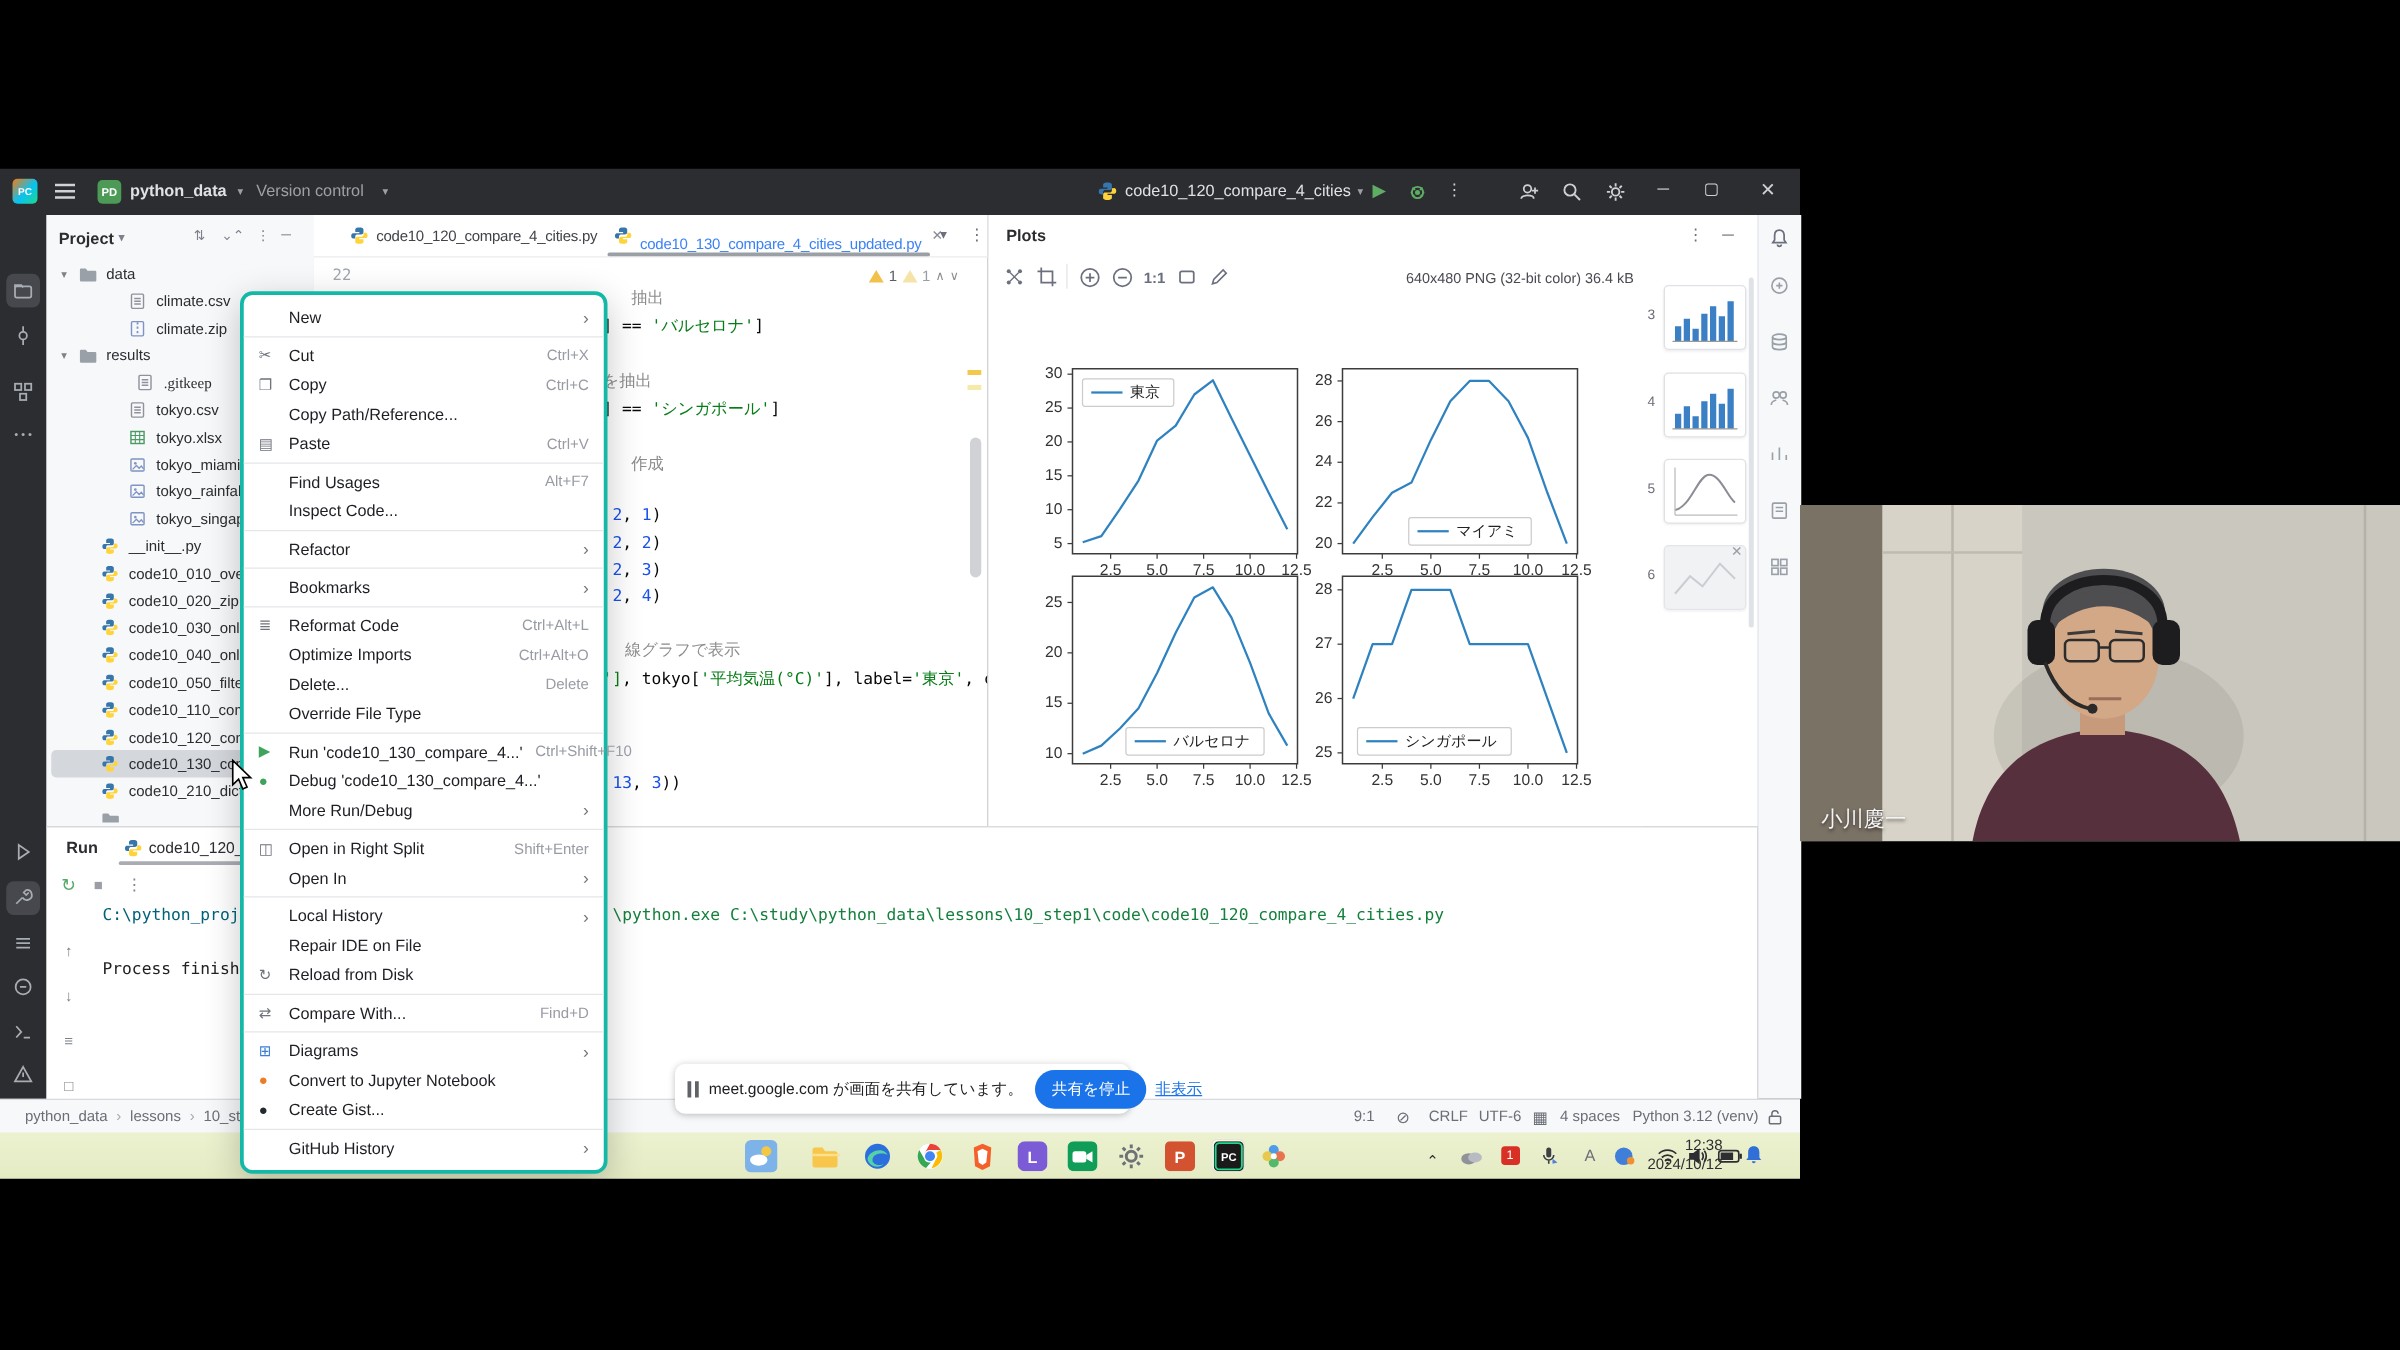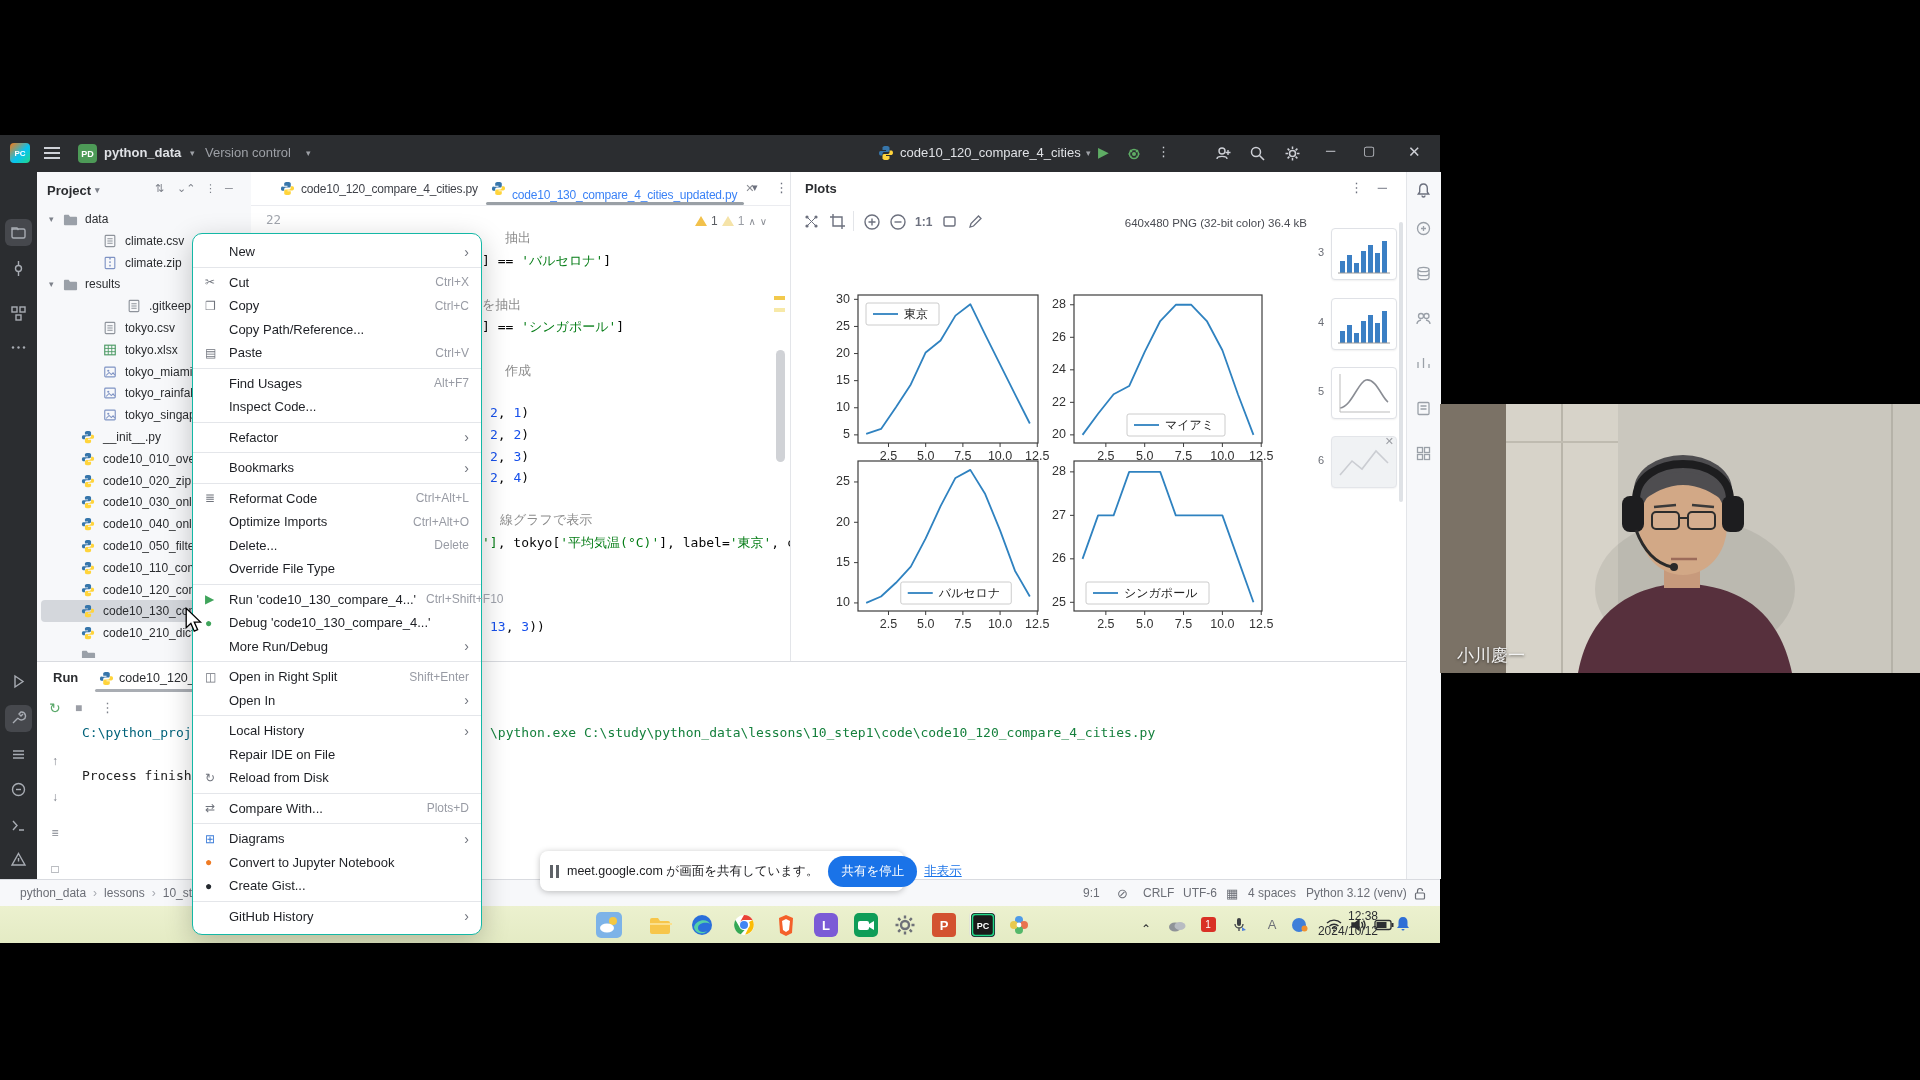--- a/index.html
+++ b/index.html
@@ -62,21 +62,21 @@
   .tb-icon{position:absolute;top:5px;width:27px;height:27px;border-radius:5px;display:flex;align-items:center;justify-content:center;}
   .tray-txt{font-size:12px;color:#2c2e31;}
 
   
   #meet-bar{left:540px;top:851px;width:364px;height:40px;background:#fff;border-radius:8px;
             box-shadow:0 1px 6px rgba(0,0,0,.25);display:flex;align-items:center;padding:0 10px;box-sizing:border-box;z-index:40;}
   #meet-stop{background:#1a73e8;color:#fff;font-size:12.5px;border:none;border-radius:16px;padding:7px 13px;margin-left:10px;white-space:nowrap;}
   #meet-hide{color:#1a73e8;font-size:12.5px;text-decoration:underline;margin-left:7px;white-space:nowrap;}
 
   
-  #context-menu{left:192px;top:233px;width:288px;background:#fff;border:1px solid #14b8a6;border-radius:10px;
+  #context-menu{left:192px;top:233px;width:288px;background:#fff;border:3px solid #14b8a6;border-radius:10px;
                 box-shadow:0 8px 28px rgba(0,0,0,.22);padding:6px 0;z-index:60;}
   .menu-item{height:23.5px;display:flex;align-items:center;padding:0 12px 0 12px;}
   .mi-ico{width:24px;font-size:12px;color:#6f737c;flex:0 0 24px;}
   .mi-label{flex:1;font-size:13px;color:#1d1f24;white-space:nowrap;}
   .mi-short{font-size:12px;color:#989ba4;margin-left:10px;white-space:nowrap;}
   .mi-arrow{font-size:14px;color:#6f737c;margin-left:10px;}
   .menu-sep{height:1px;background:#e4e6ea;margin:3px 0;}
 
   
   #webcam{left:1440px;top:404px;width:480px;height:269px;background:#b9b6ae;overflow:hidden;}
@@ -240,21 +240,21 @@
         </div>
         <div class="tree-row" style="top: 65.4px; padding-left: 12px;">
           <span style="font-size: 9px; color: rgb(125, 129, 138); width: 14px;">▾</span>
           <span style="width: 20px; display: inline-flex;">
             <svg width="15" height="15" viewBox="0 0 16 16">
               <path d="M1,4 a1,1 0 0 1 1,-1 h4 l1.5,2 H14 a1,1 0 0 1 1,1 v7 a1,1 0 0 1 -1,1 H2 a1,1 0 0 1 -1,-1 Z" fill="#9aa0a8"></path>
             </svg>
           </span>
           <span style="margin-left: 2px;">results</span>
         </div>
-        <div class="tree-row" style="top: 87.2px; padding-left: 90px;">
+        <div class="tree-row" style="top: 87.2px; padding-left: 72px; font-family: Liberation Serif, serif;">
           <span style="width: 20px; display: inline-flex;">
             <svg width="14" height="14" viewBox="0 0 16 16">
               <rect x="2.5" y="1.5" width="11" height="13" rx="1" fill="none" stroke="#8e939b" stroke-width="1.3"></rect>
               <path d="M5,5.5 h6 M5,8 h6 M5,10.5 h6" stroke="#8e939b" stroke-width="1.2"></path>
             </svg>
           </span>
           <span style="margin-left: 2px;">.gitkeep</span>
         </div>
         <div class="tree-row" style="top: 109px; padding-left: 66px;">
           <span style="width: 20px; display: inline-flex;">
@@ -969,21 +969,21 @@
         <span class="mi-label">Repair IDE on File</span>
       </div>
       <div class="menu-item">
         <span class="mi-ico">↻</span>
         <span class="mi-label">Reload from Disk</span>
       </div>
       <div class="menu-sep"></div>
       <div class="menu-item">
         <span class="mi-ico">⇄</span>
         <span class="mi-label">Compare With...</span>
-        <span class="mi-short">Plots+D</span>
+        <span class="mi-short">Find+D</span>
       </div>
       <div class="menu-sep"></div>
       <div class="menu-item">
         <span class="mi-ico" style="color: rgb(61, 125, 216);">⊞</span>
         <span class="mi-label">Diagrams</span>
         <span class="mi-arrow">›</span>
       </div>
       <div class="menu-item">
         <span class="mi-ico" style="color: rgb(239, 123, 36);">●</span>
         <span class="mi-label">Convert to Jupyter Notebook</span>

